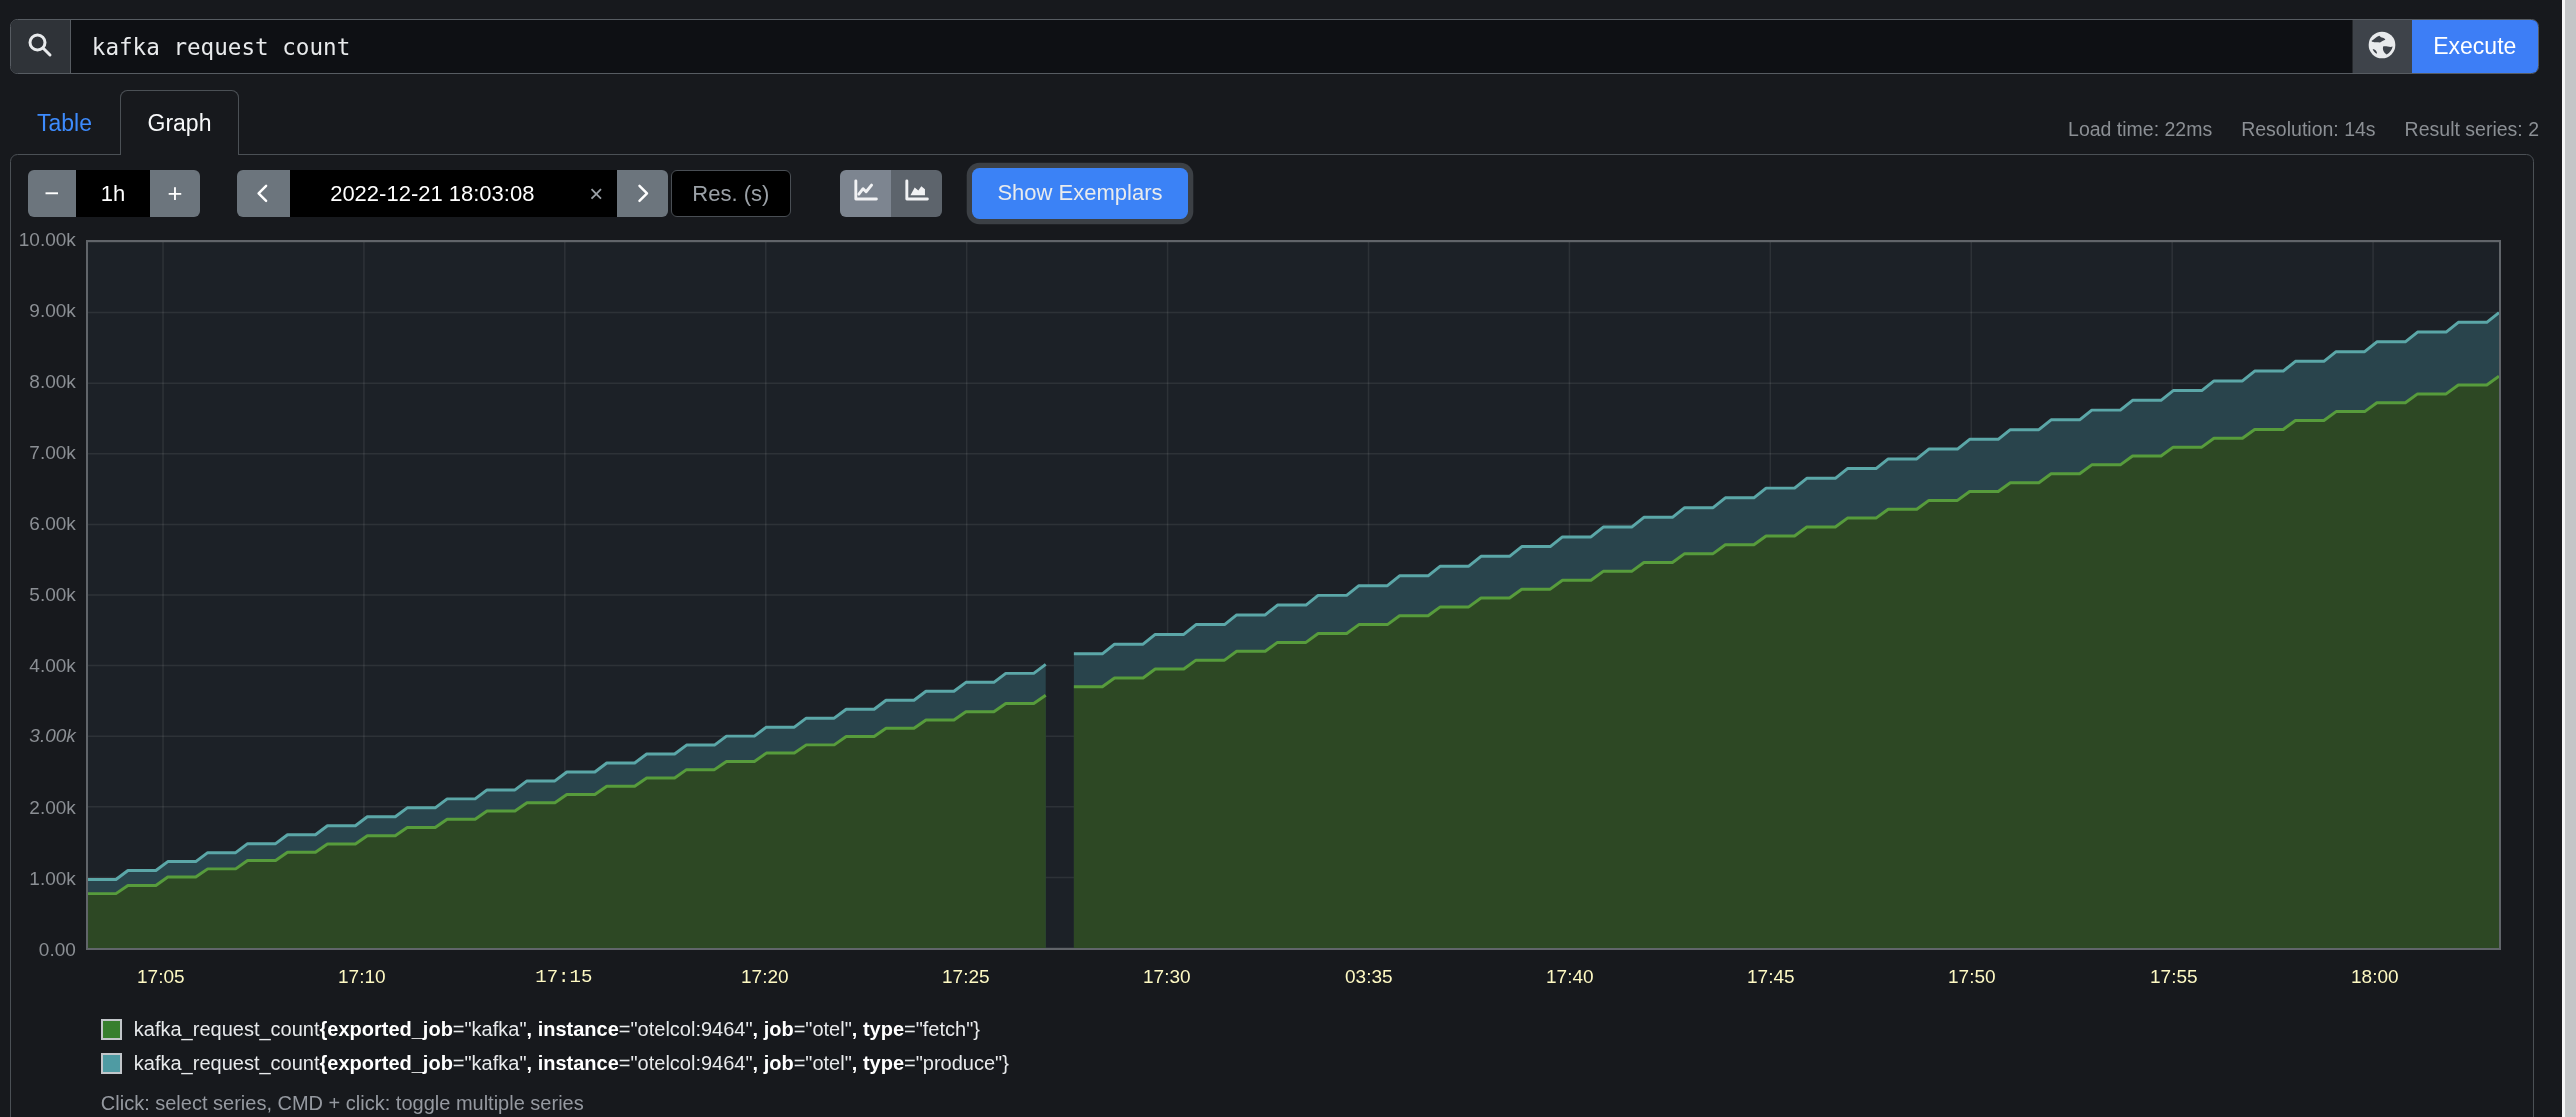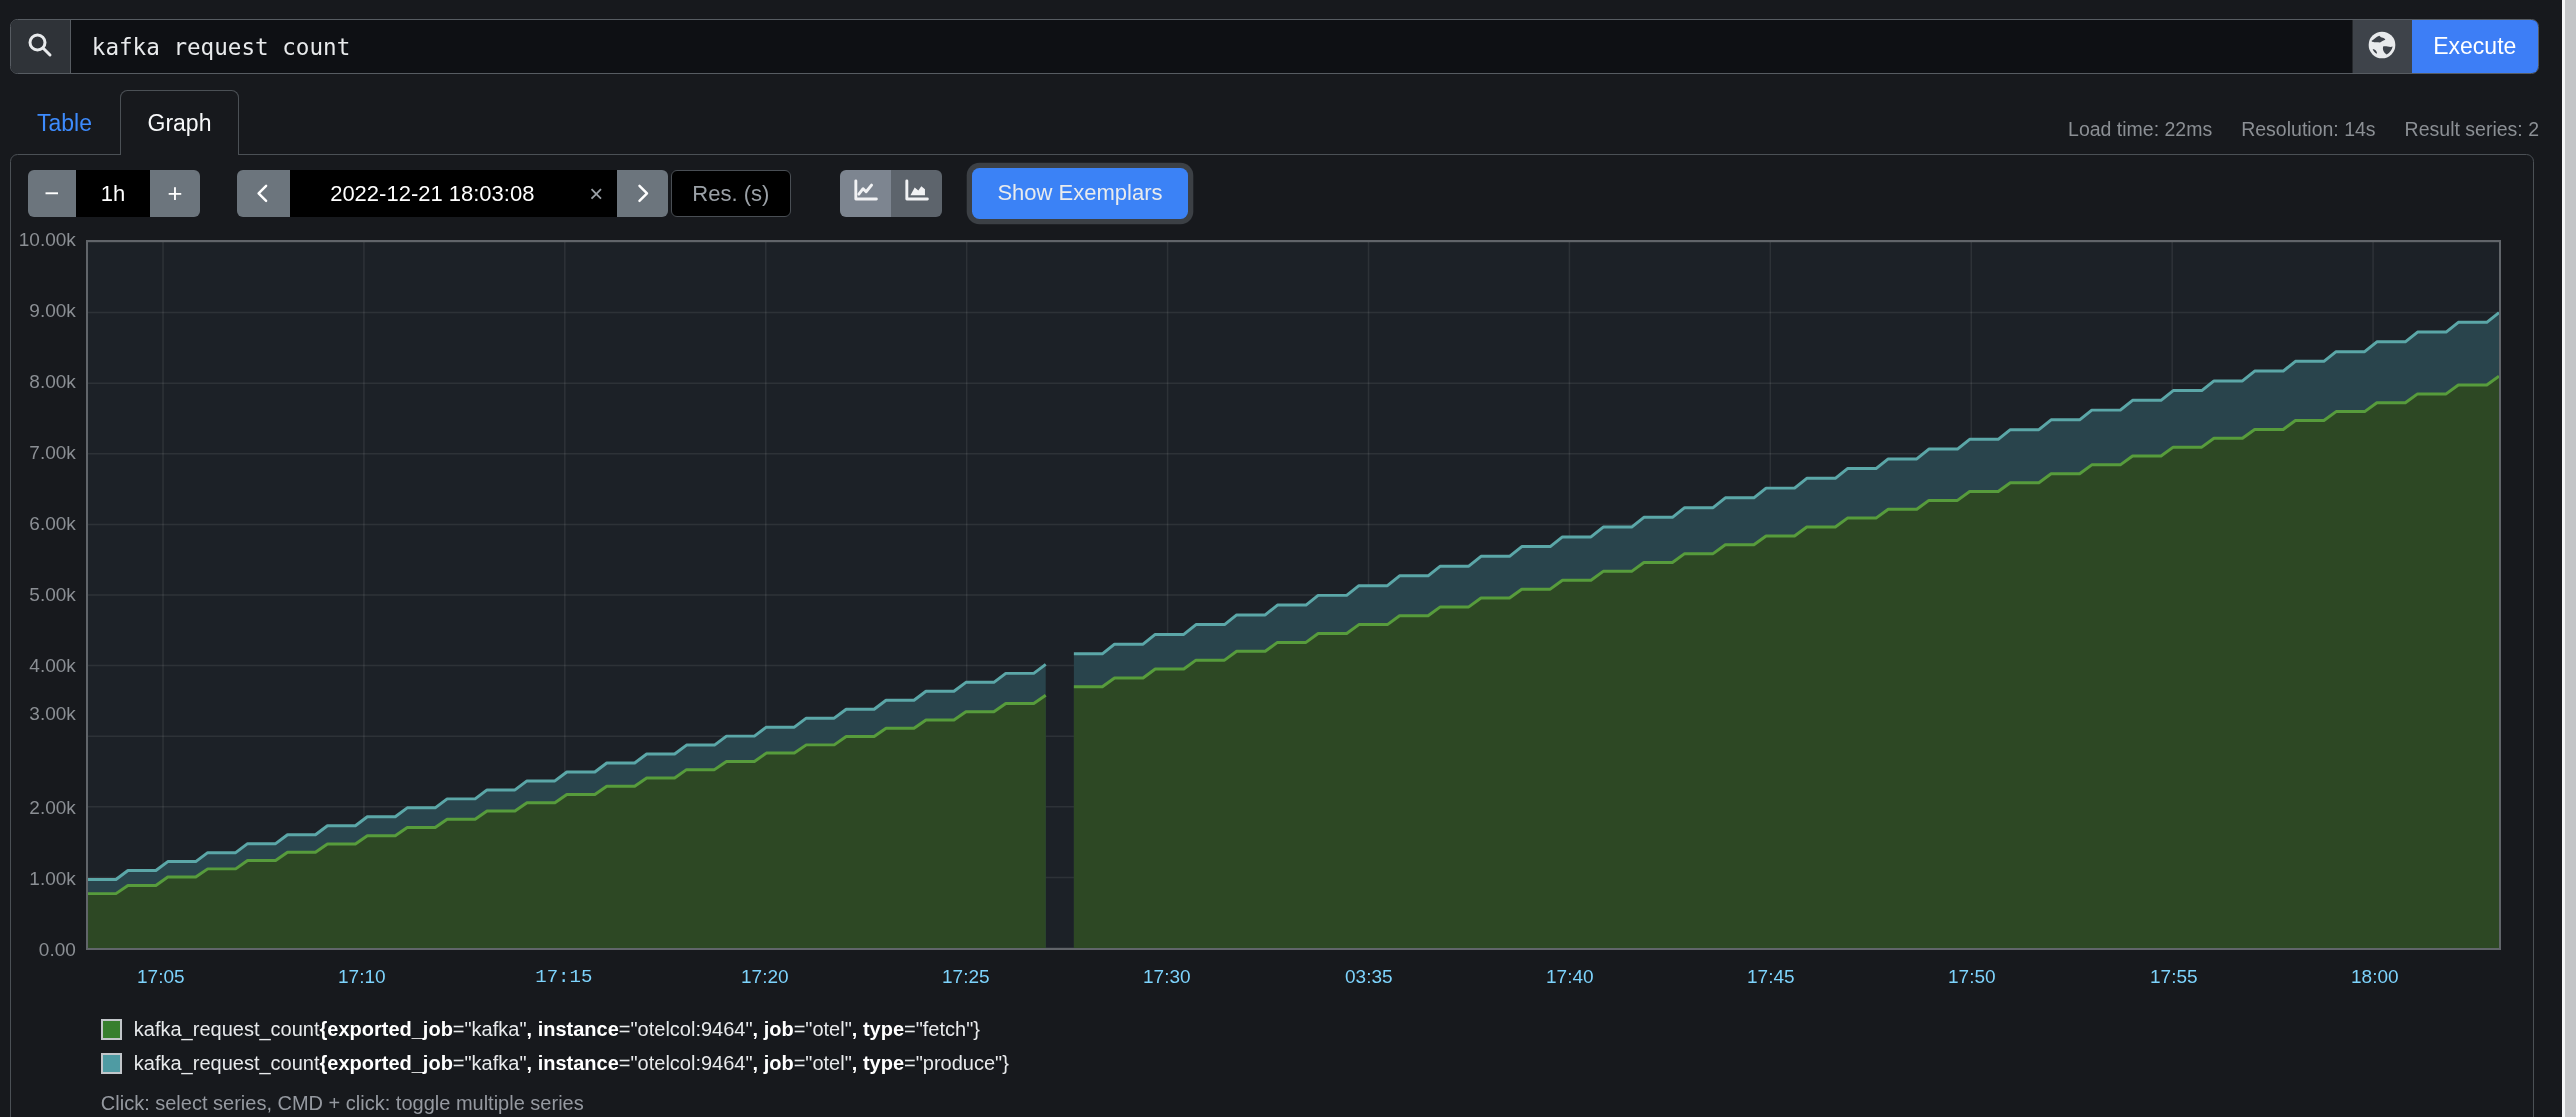--- a/index.html
+++ b/index.html
@@ -97,21 +97,21 @@
   }
   .plot svg { display:block; width:100%; height:100%; }
   .y-labels { position:absolute; left:0; top:85px; width:68px; height:710px; }
   .y-labels div {
     position:absolute; right:3px; transform:translateY(-50%);
     font-size:19px; color:#8b8f94; white-space:nowrap;
   }
   .x-labels { position:absolute; left:75px; top:811px; width:2415px; height:30px; }
   .x-labels div {
     position:absolute; transform:translateX(-50%);
-    font-size:19px; color:#7dd3fc; white-space:nowrap;
+    font-size:19px; color:#fef9c3; white-space:nowrap;
   }
   
   .legend { position:absolute; left:90px; top:863px; display:flex; flex-direction:column; gap:10.5px; }
   .legend-row { display:flex; align-items:center; cursor:pointer; font-size:20px; color:#e8eaec; }
   .legend-swatch {
     width:21px; height:21px; border:2.3px solid #c2c6ca; margin-right:12px; flex:none;
   }
   .legend-row b { color:#fff; }
   .legend-hint { position:absolute; left:90px; top:937px; font-size:20px; color:#9599a0; }
   
@@ -202,21 +202,21 @@
         </span>
       </button>
     </div>
 
     <button class="exemplars-btn">Show Exemplars</button>
 
     <div class="y-labels" id="yLabels">
         <div style="top: 710px;">0.00</div>
         <div style="top: 639px;">1.00k</div>
         <div style="top: 568px;">2.00k</div>
-        <div style="top: 474px;">3.00k</div>
+        <div style="top: 496px; font-style: italic;">3.00k</div>
         <div style="top: 426px;">4.00k</div>
         <div style="top: 355px;">5.00k</div>
         <div style="top: 284px;">6.00k</div>
         <div style="top: 213px;">7.00k</div>
         <div style="top: 142px;">8.00k</div>
         <div style="top: 71px;">9.00k</div>
         <div style="top: 0px;">10.00k</div>
       </div>
     <div class="plot" id="plot">
         <svg viewBox="0 0 3212 944" preserveAspectRatio="none">

